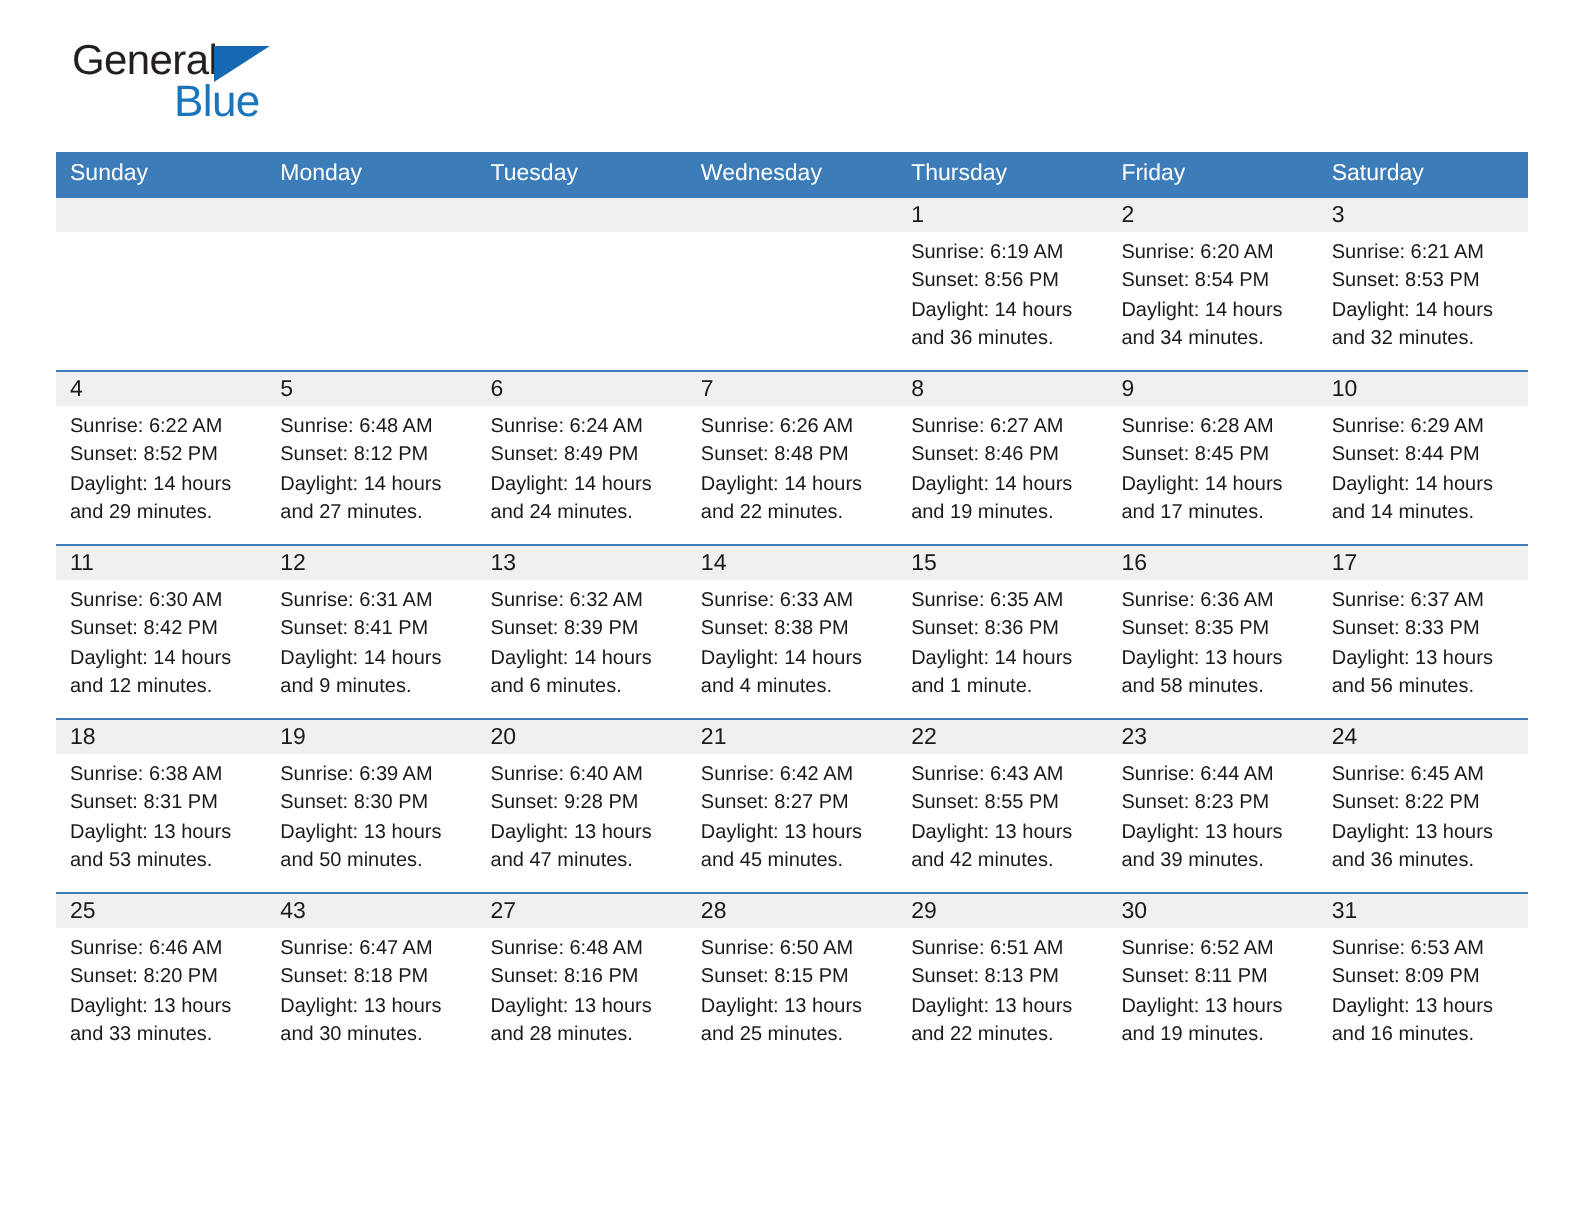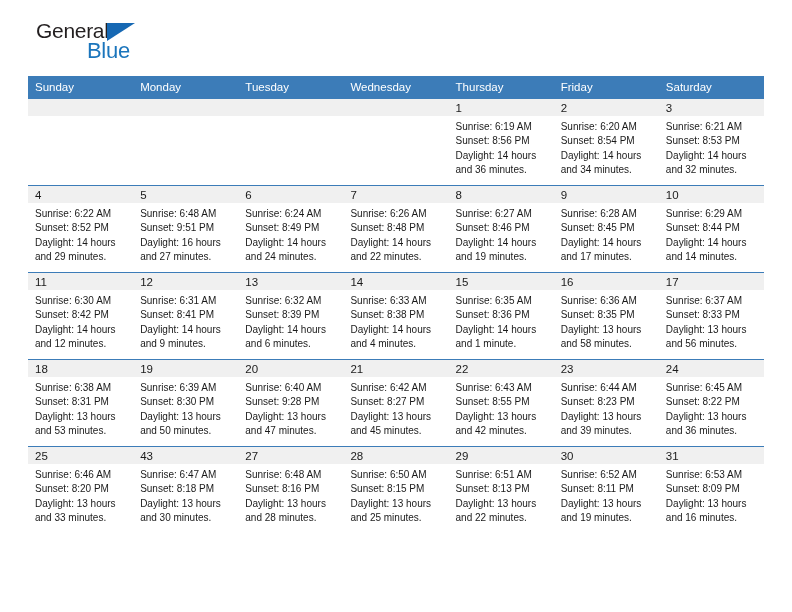--- a/index.html
+++ b/index.html
@@ -215,22 +215,22 @@
             <div class="day-info">
               <div>Sunrise: 6:22 AM</div>
               <div>Sunset: 8:52 PM</div>
               <div class="daylight-line">Daylight: 14 hours and 29 minutes.</div>
             </div>
           </td>
           <td>
             <div class="daynum-band">5</div>
             <div class="day-info">
               <div>Sunrise: 6:48 AM</div>
-              <div>Sunset: 9:51 PM</div>
-              <div class="daylight-line">Daylight: 16 hours and 27 minutes.</div>
+              <div>Sunset: 8:12 PM</div>
+              <div class="daylight-line">Daylight: 14 hours and 27 minutes.</div>
             </div>
           </td>
           <td>
             <div class="daynum-band">6</div>
             <div class="day-info">
               <div>Sunrise: 6:24 AM</div>
               <div>Sunset: 8:49 PM</div>
               <div class="daylight-line">Daylight: 14 hours and 24 minutes.</div>
             </div>
           </td>

